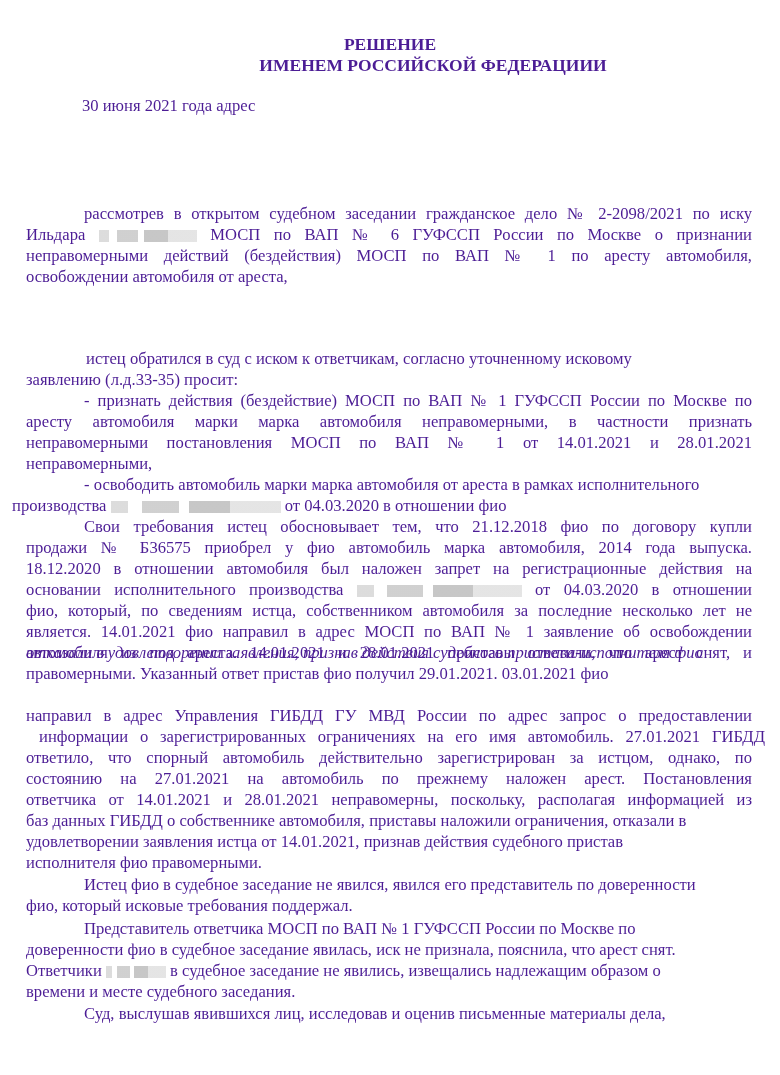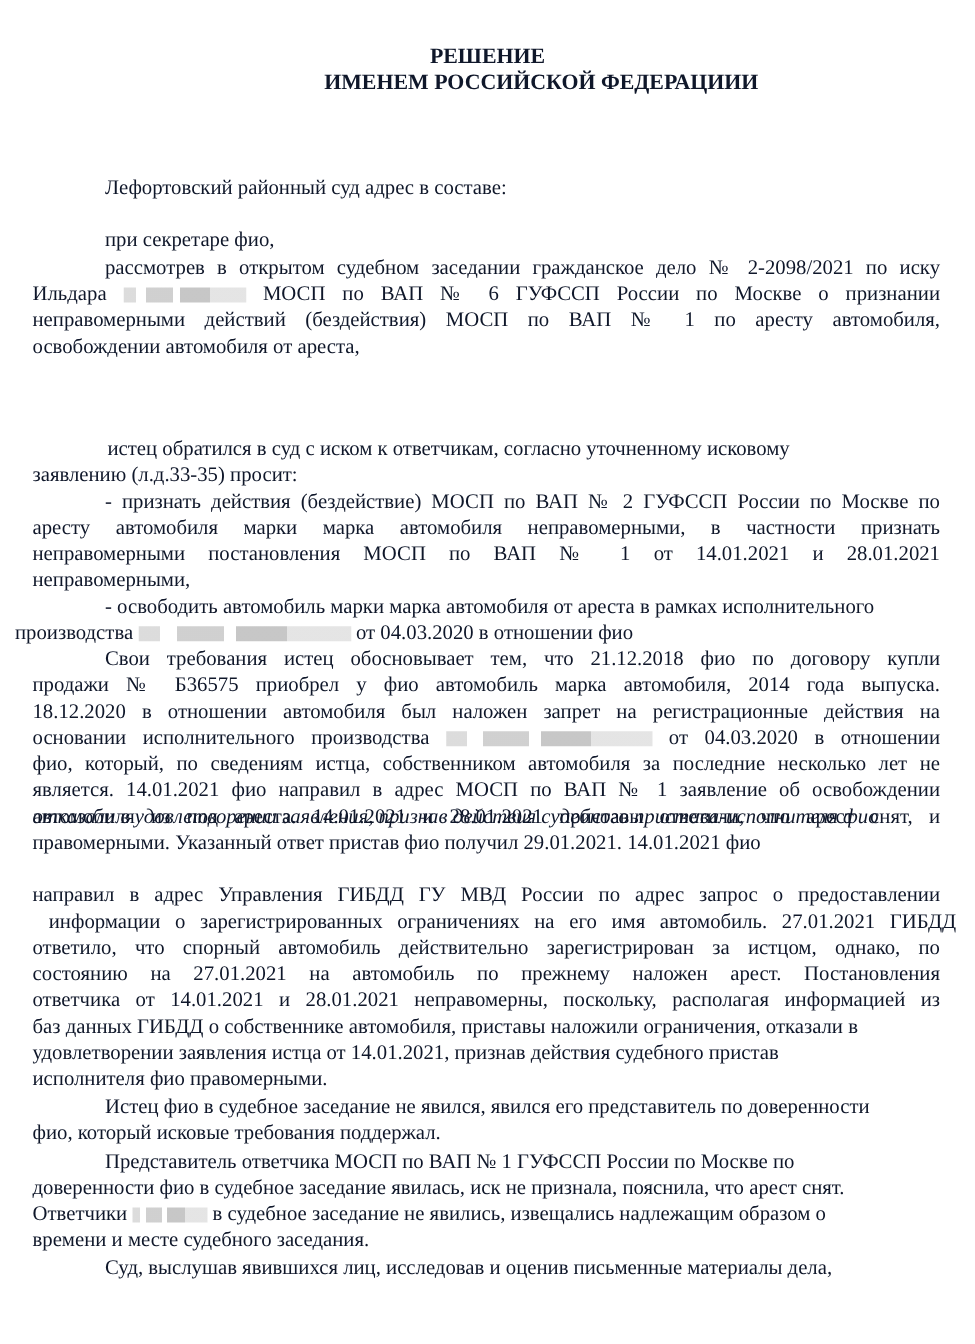--- a/index.html
+++ b/index.html
@@ -1,63 +1,62 @@
 <!DOCTYPE html>
 <html><head>
   <meta charset="utf-8">
   <style>
     html, body { margin: 0; padding: 0; background: #ffffff; }
     body { width: 780px; height: 1075px; overflow: hidden; position: relative; }
     .page {
       position: absolute; left: 0; top: 0; width: 780px; height: 1075px;
       font-family: "Liberation Serif", "DejaVu Serif", serif;
-      color: #0f172a; font-size: 16.6px;
+      color: #4c1d95; font-size: 16.6px;
     }
     .ln { position: absolute; left: 82px; width: 670px; white-space: nowrap; line-height: 20px; }
     .just { text-align: justify; text-align-last: justify; white-space: normal; }
     .title { position: absolute; left: 0; width: 780px; text-align: center; font-weight: bold; font-size: 17.5px; line-height: 20px; }
     .center { position: absolute; left: 0; width: 780px; text-align: center; line-height: 20px; }
     .redact { display: inline-block; height: 12px; vertical-align: middle; background: linear-gradient(90deg,#d6d6d6 0 10%,#ffffff 10% 18%,#c8c8c8 18% 40%,#ffffff 40% 46%,#bdbdbd 46% 70%,#e0e0e0 70% 100%); opacity: .85; }
   </style>
 </head>
 <body>
 
 <div class="page">
   <div class="title" style="top:34px;">РЕШЕНИЕ</div>
   <div class="title" style="top:55px;margin-left:43px;">ИМЕНЕМ РОССИЙСКОЙ ФЕДЕРАЦИИИ</div>
 
-  <div class="ln" style="top:140px; left:84px;">Лефортовский районный суд адрес в составе:</div>
-  <div class="ln" style="top:182px; left:84px;">при секретаре фио,</div>
+  <div class="ln" style="top:96px;">30 июня 2021 года адрес</div>
 
   <div id="intro">
       <div class="ln just" style="top: 204px; left: 84px; width: 668px;">рассмотрев в открытом судебном заседании гражданское дело № 2-2098/2021 по иску</div>
       <div class="ln just" style="top: 225px; left: 26px; width: 726px;"><span>Ильдара </span><span class="redact" style="width: 98px;"></span><span> МОСП по ВАП № 6 ГУФССП России по Москве о признании</span></div>
       <div class="ln just" style="top: 246px; left: 26px; width: 726px;">неправомерными действий (бездействия) МОСП по ВАП № 1 по аресту автомобиля,</div>
       <div class="ln" style="top: 267px; left: 26px; width: 726px;">освобождении автомобиля от ареста,</div>
     </div>
 
 
   <div id="body">
       <div class="ln" style="top: 349px; left: 86px; width: 604px;">истец обратился в суд с иском к ответчикам, согласно уточненному исковому</div>
       <div class="ln" style="top: 370px; left: 26px; width: 374px;">заявлению (л.д.33-35) просит:</div>
-      <div class="ln just" style="top: 391px; left: 84px; width: 668px;">- признать действия (бездействие) МОСП по ВАП № 2 ГУФССП России по Москве по</div>
+      <div class="ln just" style="top: 391px; left: 84px; width: 668px;">- признать действия (бездействие) МОСП по ВАП № 1 ГУФССП России по Москве по</div>
       <div class="ln just" style="top: 412px; left: 26px; width: 726px;">аресту автомобиля марки марка автомобиля неправомерными, в частности признать</div>
       <div class="ln just" style="top: 433px; left: 26px; width: 726px;">неправомерными постановления МОСП по ВАП № 1 от 14.01.2021 и 28.01.2021</div>
       <div class="ln" style="top: 454px; left: 26px; width: 726px;">неправомерными,</div>
       <div class="ln" style="top: 475px; left: 84px; width: 668px;">- освободить автомобиль марки марка автомобиля от ареста в рамках исполнительного</div>
       <div class="ln" style="top: 496px; left: 12px; width: 726px;"><span>производства </span><span class="redact" style="width: 170px;"></span><span> от 04.03.2020 в отношении фио</span></div>
       <div class="ln just" style="top: 517px; left: 84px; width: 668px;">Свои требования истец обосновывает тем, что 21.12.2018 фио по договору купли</div>
       <div class="ln just" style="top: 538px; left: 26px; width: 726px;">продажи № Б36575 приобрел у фио автомобиль марка автомобиля, 2014 года выпуска.</div>
       <div class="ln just" style="top: 559px; left: 26px; width: 726px;">18.12.2020 в отношении автомобиля был наложен запрет на регистрационные действия на</div>
       <div class="ln just" style="top: 580px; left: 26px; width: 726px;"><span>основании исполнительного производства </span><span class="redact" style="width: 165px;"></span><span> от 04.03.2020 в отношении</span></div>
       <div class="ln just" style="top: 601px; left: 26px; width: 726px;">фио, который, по сведениям истца, собственником автомобиля за последние несколько лет не</div>
       <div class="ln just" style="top: 622px; left: 26px; width: 726px;">является. 14.01.2021 фио направил в адрес МОСП по ВАП № 1 заявление об освобождении</div>
       <div class="ln just" style="top: 643px; left: 26px; width: 726px;">автомобиля из под ареста. 14.01.2021 и 28.01.2021 приставы ответили, что арест снят, и</div>
       <div class="ln" style="top: 643px; left: 26px; width: 726px; font-style: italic;">отказали в удовлетворении заявления, признав действия судебного пристава-исполнителя  фио</div>
-      <div class="ln" style="top: 664px; left: 26px; width: 726px;">правомерными. Указанный ответ пристав фио получил 29.01.2021. 14.01.2021 фио</div>
+      <div class="ln" style="top: 664px; left: 26px; width: 726px;">правомерными. Указанный ответ пристав фио получил 29.01.2021. 03.01.2021 фио</div>
       <div class="ln just" style="top: 706px; left: 26px; width: 726px;">направил в адрес Управления ГИБДД ГУ МВД России по адрес запрос о предоставлении</div>
       <div class="ln just" style="top: 727px; left: 39px; width: 726px;">информации о зарегистрированных ограничениях на его имя автомобиль. 27.01.2021 ГИБДД</div>
       <div class="ln just" style="top: 748px; left: 26px; width: 726px;">ответило, что спорный автомобиль действительно зарегистрирован за истцом, однако, по</div>
       <div class="ln just" style="top: 769px; left: 26px; width: 726px;">состоянию на 27.01.2021 на автомобиль по прежнему наложен арест. Постановления</div>
       <div class="ln just" style="top: 790px; left: 26px; width: 726px;">ответчика от 14.01.2021 и 28.01.2021 неправомерны, поскольку, располагая информацией из</div>
       <div class="ln" style="top: 811px; left: 26px; width: 726px;">баз данных ГИБДД о собственнике автомобиля, приставы наложили ограничения, отказали в</div>
       <div class="ln" style="top: 832px; left: 26px; width: 726px;">удовлетворении заявления истца от 14.01.2021, признав действия судебного пристав</div>
       <div class="ln" style="top: 853px; left: 26px; width: 726px;">исполнителя фио правомерными.</div>
       <div class="ln" style="top: 875px; left: 84px; width: 668px;">Истец фио в судебное заседание не явился, явился его представитель по доверенности</div>
       <div class="ln" style="top: 896px; left: 26px; width: 726px;">фио, который исковые требования поддержал.</div>

